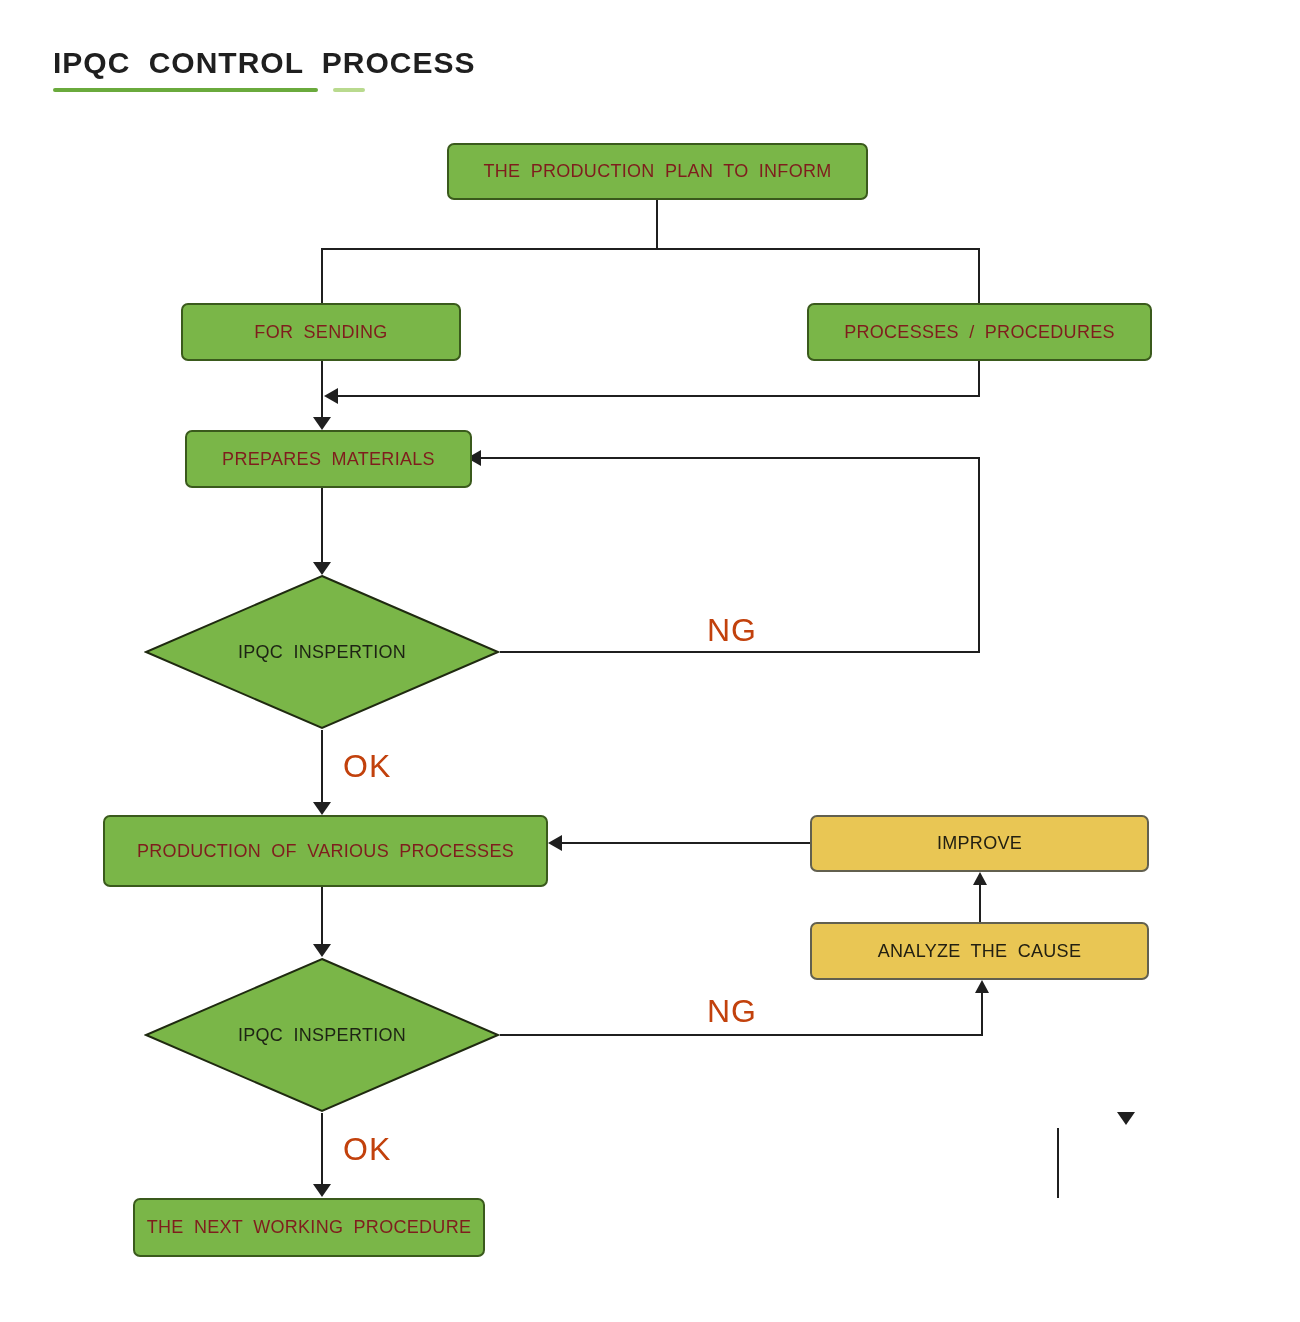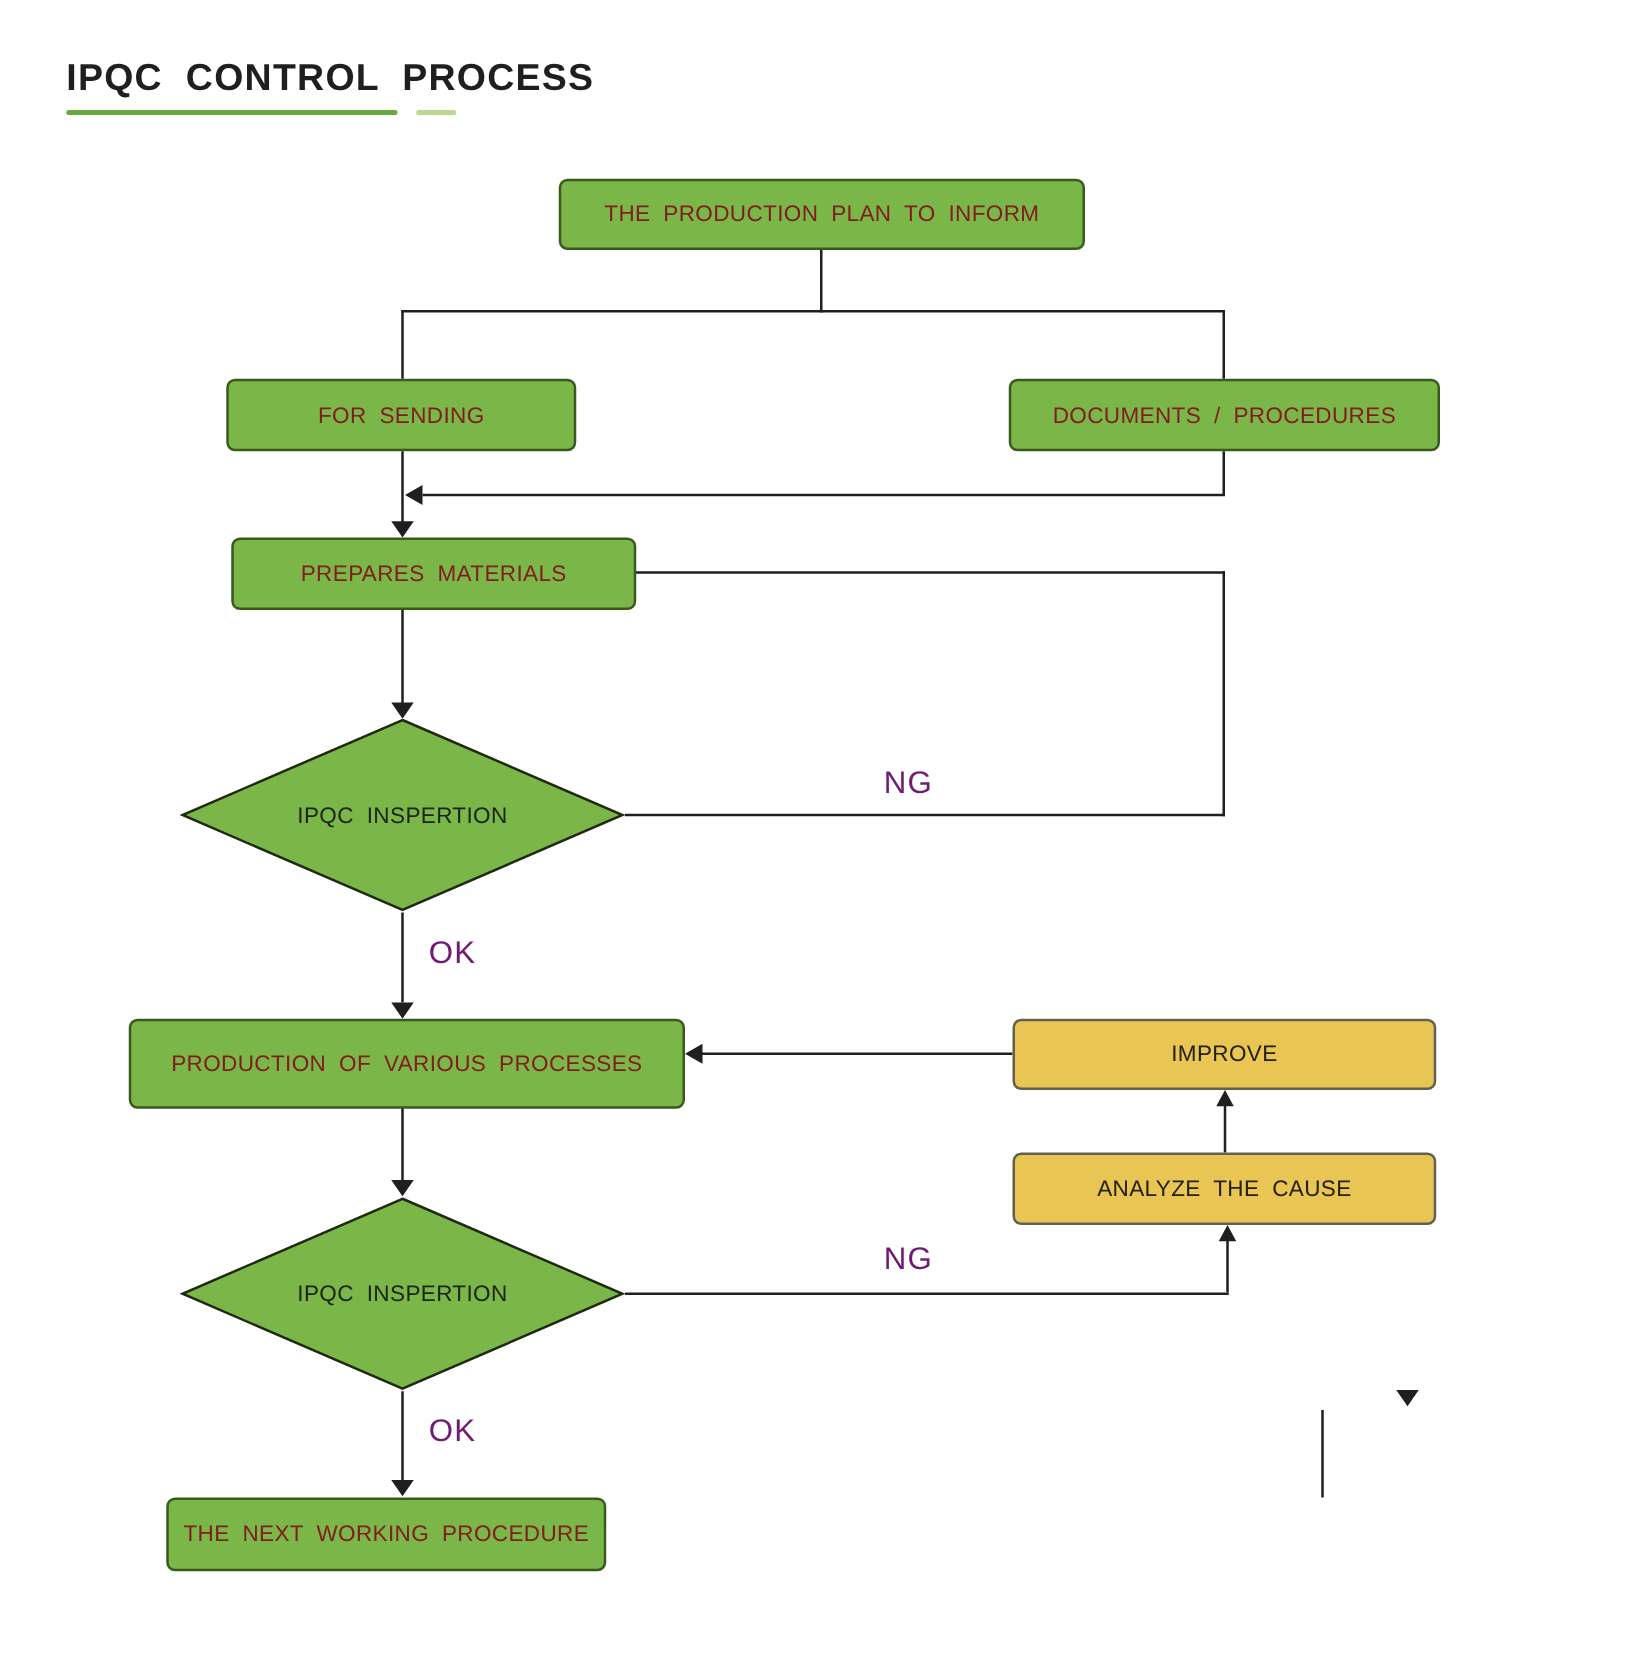--- a/index.html
+++ b/index.html
@@ -26,21 +26,21 @@
     text-align:center;font-size:18px;color:#7f1d1d;
     letter-spacing:.3px;word-spacing:5px;white-space:nowrap;
     border-radius:7px;box-sizing:border-box;
   }
   .green{background:#7ab648;border:2px solid #3a5a1c;}
   .yellow{background:#e9c654;border:2px solid #62604f;color:#232012;}
 
   .n-plan      {left:447px;top:143px;width:421px;height:57px;}
   .n-sending   {left:181px;top:303px;width:280px;height:58px;}
   .n-documents {left:807px;top:303px;width:345px;height:58px;}
-  .n-prepares  {left:185px;top:430px;width:324px;height:58px;}
+  .n-prepares  {left:185px;top:430px;width:287px;height:58px;}
   .n-production{left:103px;top:815px;width:445px;height:72px;}
   .n-improve   {left:810px;top:815px;width:339px;height:57px;}
   .n-analyze   {left:810px;top:922px;width:339px;height:58px;}
   .n-next      {left:133px;top:1198px;width:352px;height:59px;}
 
   
   .diamond{
     position:absolute;width:356px;height:156px;
     display:flex;align-items:center;justify-content:center;
     font-size:18px;color:#1d2314;letter-spacing:.3px;word-spacing:5px;
@@ -51,21 +51,21 @@
   .diamond .lbl{position:relative;}
 
   
   .line{position:absolute;background:#1f1f1f;}
   .arr{position:absolute;width:0;height:0;}
   .arr-down{border-left:9px solid transparent;border-right:9px solid transparent;border-top:13px solid #1f1f1f;}
   .arr-up  {border-left:7px solid transparent;border-right:7px solid transparent;border-bottom:13px solid #1f1f1f;}
   .arr-left{border-top:8px solid transparent;border-bottom:8px solid transparent;border-right:14px solid #1f1f1f;}
 
   
-  .edge-label{position:absolute;font-size:25px;color:#701a75;letter-spacing:1px;}
+  .edge-label{position:absolute;font-size:32px;color:#c2410c;letter-spacing:1px;}
 </style>
 </head>
 <body>
 
 <div id="canvas">
 
   <div class="title">IPQC CONTROL PROCESS</div>
   <div class="rule rule-dark"></div>
   <div class="rule rule-light"></div>
 
@@ -118,21 +118,21 @@
 
   <div class="node green n-plan">
     <span>THE PRODUCTION PLAN TO INFORM</span>
   </div>
 
   <div class="node green n-sending">
     <span>FOR SENDING</span>
   </div>
 
   <div class="node green n-documents">
-    <span>DOCUMENTS / PROCEDURES</span>
+    <span>PROCESSES / PROCEDURES</span>
   </div>
 
   <div class="node green n-prepares">
     <span>PREPARES MATERIALS</span>
   </div>
 
   <div class="diamond d1">
     <svg width="356" height="156" viewBox="0 0 356 156">
       <polygon points="178,2 354,78 178,154 2,78" fill="#7ab648" stroke="#1f2a10" stroke-width="2"></polygon>
     </svg>

